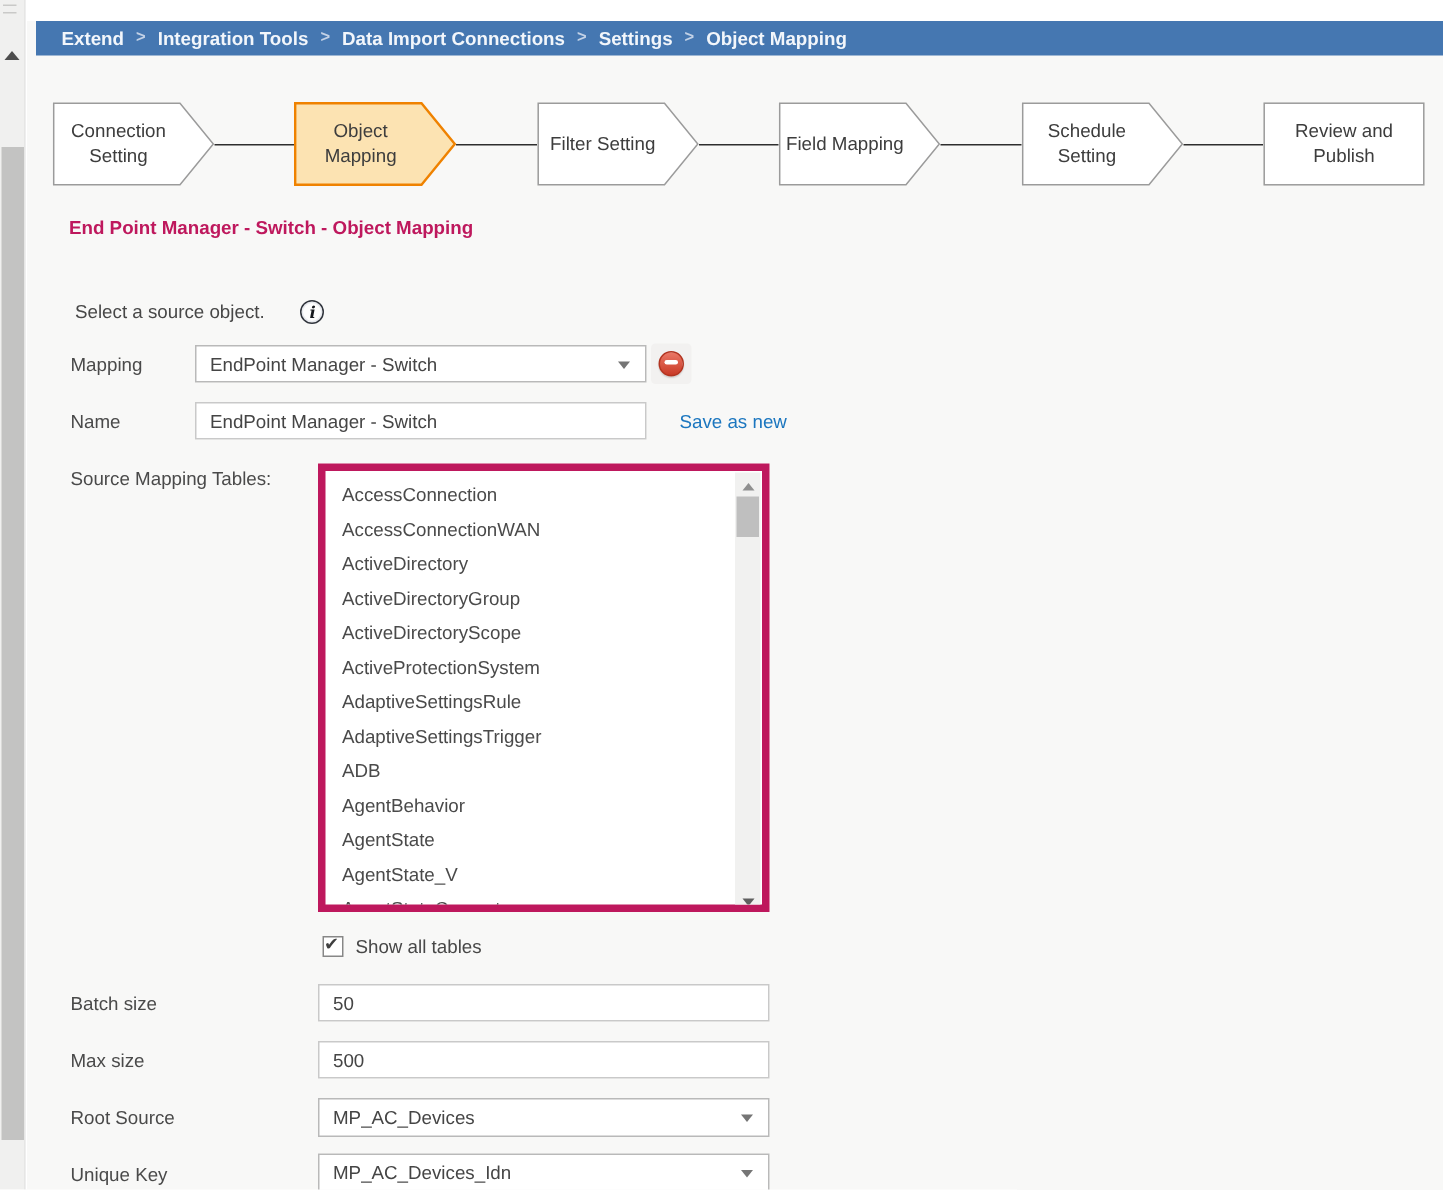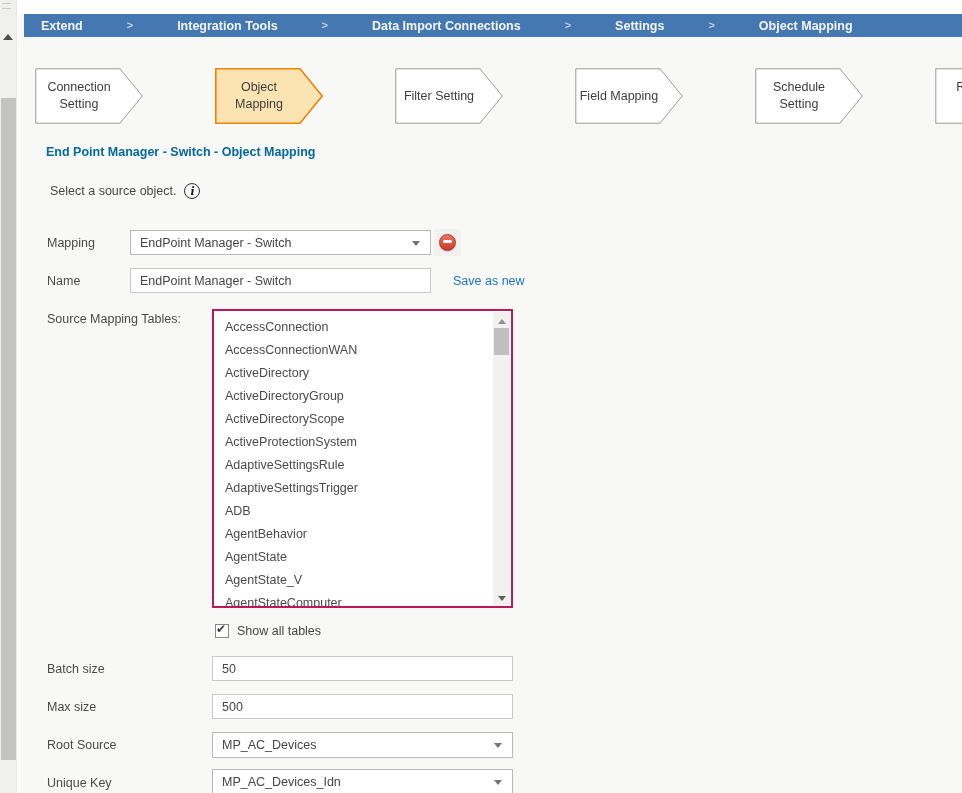--- a/index.html
+++ b/index.html
@@ -4,21 +4,21 @@
 <style>
   * { box-sizing: border-box; margin: 0; padding: 0; }
   html,body { width:962px; height:793px; }
   body {
     position: relative;
     background: #ffffff;
     font-family: "Liberation Sans", sans-serif;
     overflow: hidden;
     color: #454545;
   }
-  .abs { position: absolute; gap: 36px; }
+  .abs { position: absolute; }
 
   
   .content-bg { left:18px; top:14px; right:0; bottom:0; background:#f8f8f7; }
 
   
   .vscroll { left:0; top:0; width:17px; height:793px; background:#f0f0ef; border-right:1px solid #e6e6e5; }
   .vscroll .dash { position:absolute; left:2px; width:9px; height:1px; background:#c9c9c8; }
   .vscroll .d1 { top:3px; } .vscroll .d2 { top:8px; }
   .tri-up { width:0; height:0; border-left:5px solid transparent; border-right:5px solid transparent; border-bottom:6px solid #4d4d4d; }
   .vscroll .tri-up { position:absolute; left:3px; top:34px; }
@@ -44,22 +44,22 @@
   .step.active polygon { fill:#fce3b2; stroke:#ef8200; stroke-width:1.6; }
   .step-label {
     position:absolute; left:3px; right:23px; top:0; bottom:0;
     display:flex; align-items:center; justify-content:center;
     text-align:center; font-size:12.5px; line-height:1.35; color:#3d3d3d;
   }
   .step.rect-step .step-label { right:3px; }
   .conn { flex:1 1 auto; height:0; border-top:1px solid #2e2e2e; }
 
   
-  .page-title { left:46px; top:145px; font-size:12.5px; font-weight:bold; color:#0369a1; }
-  .subtitle-row { left:50px; top:183px; display:flex; align-items:center; gap:8px; font-size:12.5px; color:#474747; }
+  .page-title { left:46px; top:145px; font-size:12.5px; font-weight:bold; color:#be185d; }
+  .subtitle-row { left:50px; top:200px; display:flex; align-items:center; gap:24px; font-size:12.5px; color:#474747; }
   .info-icon {
     width:16px; height:16px; border-radius:50%;
     border:1px solid #30343c; color:#16181d; background:#fdfdfd;
     box-shadow: inset 0 0 0 1px #e7e9ee;
     display:inline-flex; align-items:center; justify-content:center;
     font-family:"DejaVu Serif", serif; font-size:11px; font-weight:bold; font-style:italic;
     cursor:pointer;
   }
 
   
@@ -98,21 +98,21 @@
     box-shadow:0 1px 1px rgba(0,0,0,0.15);
   }
   .minus-circle::after {
     content:""; position:absolute; left:3px; right:3px; top:5px; height:3px;
     background:#fff; border-radius:1.5px;
   }
 
   
   .listbox {
     left:212px; top:309px; width:301px; height:299px;
-    background:#fff; border:2px solid #be185d; position:absolute;
+    background:#fff; border:5px solid #be185d; position:absolute;
     padding:5px 0 4px 0; overflow:hidden;
   }
   .list-item { height:23px; line-height:23px; padding-left:11px; font-size:12.5px; color:#4a4a4a; cursor:pointer; }
   .lb-scroll { position:absolute; right:1px; top:1px; width:17px; height:296px; background:#f1f1f0; }
   .lb-scroll .tri {
     position:absolute; left:5px; width:0; height:0;
     border-left:4px solid transparent; border-right:4px solid transparent;
   }
   .lb-up { top:7px; border-bottom:5px solid #8f8f8f; }
   .lb-down { bottom:7px; border-top:5px solid #5f5f5f; }

